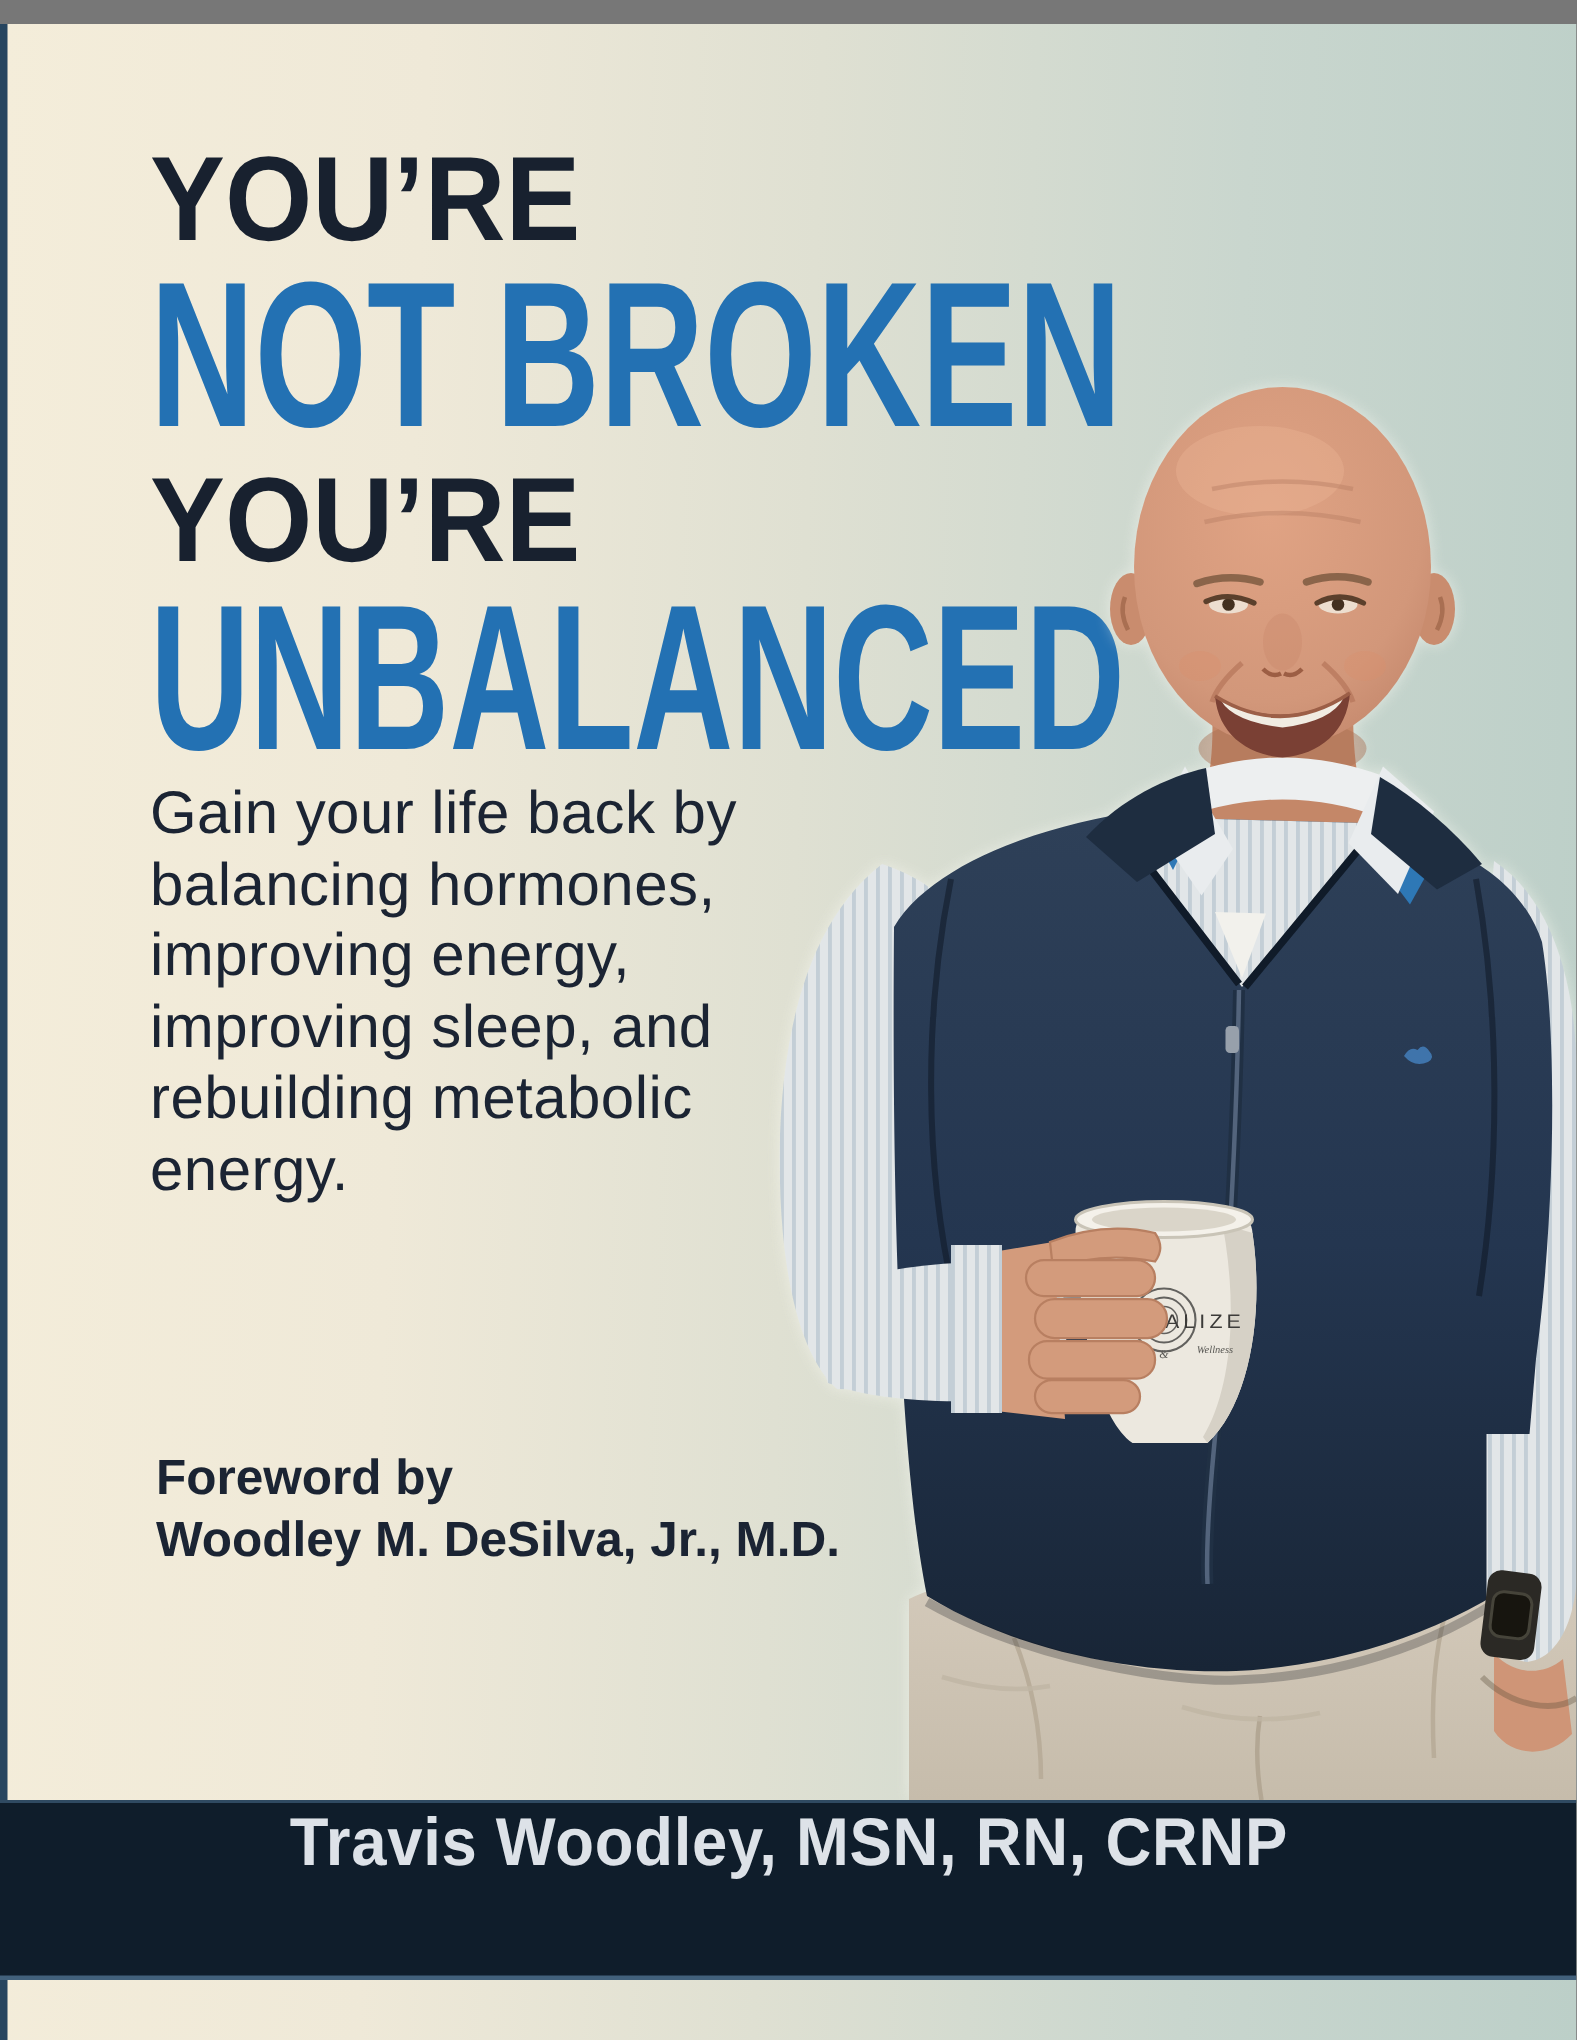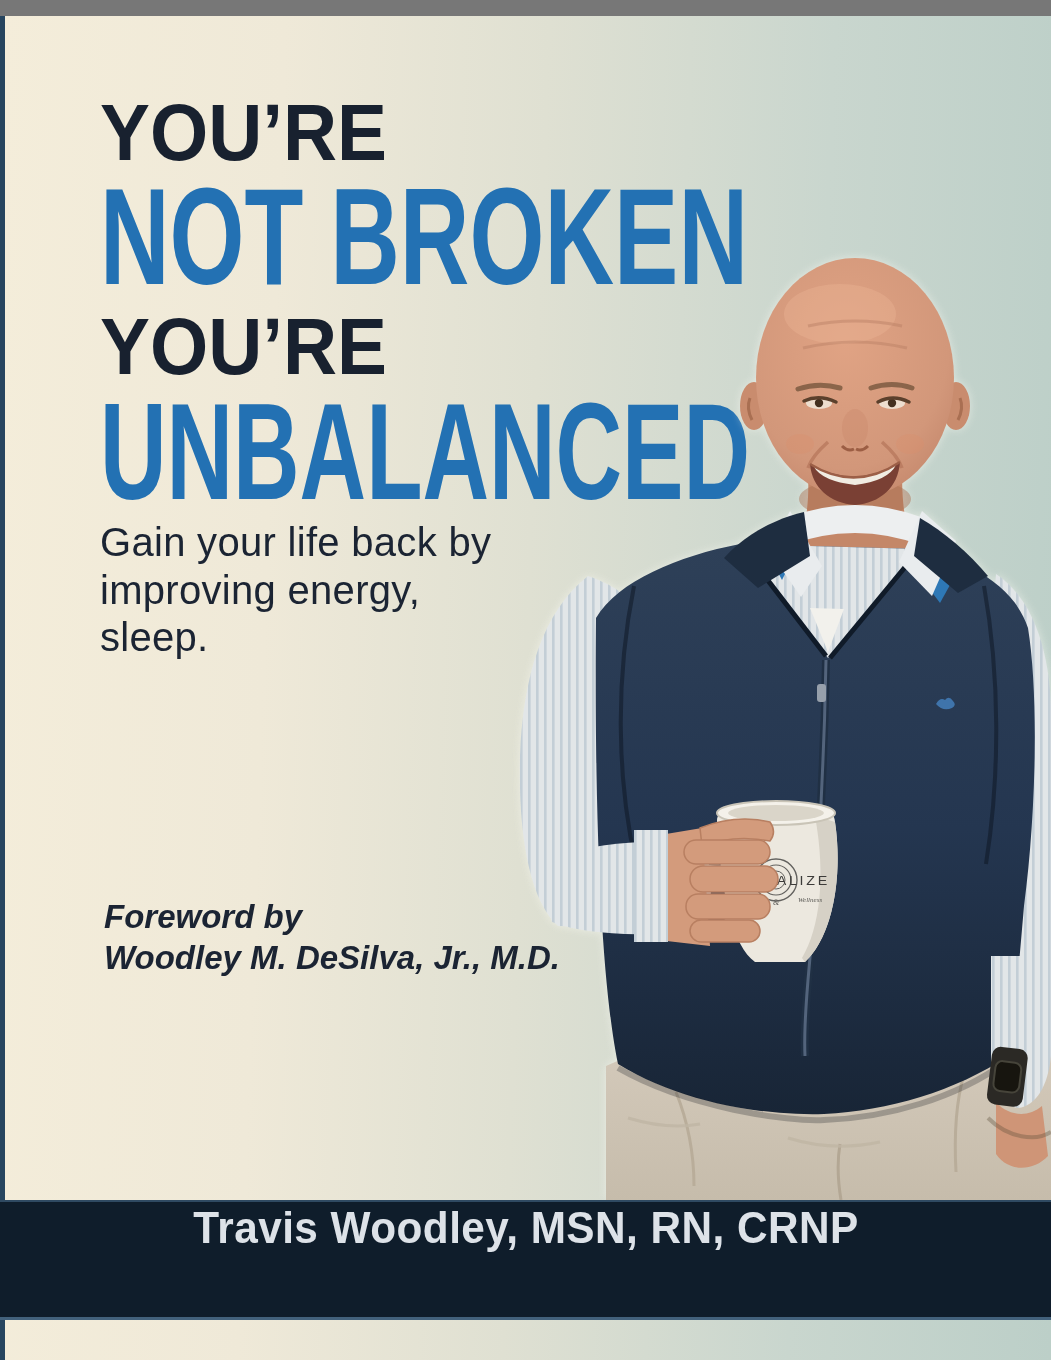--- a/index.html
+++ b/index.html
@@ -16,23 +16,23 @@
     position:absolute; left:0; top:0; width:5px; height:100%;
     background:#27455f;
   }
   .title-svg{ position:absolute; left:98px; top:78px; }
   .subtitle{
     position:absolute; left:100px; top:503px;
     font-size:40px; font-weight:400; color:#1b2433;
     line-height:47.5px; letter-spacing:0.3px; white-space:nowrap;
   }
   .foreword{
-    position:absolute; left:104px; top:880px;
+    position:absolute; left:104px; top:948px;
     font-size:33px; font-weight:700; color:#1b2433;
-    line-height:41px; white-space:nowrap;font-style:italic;
+    line-height:41px; white-space:nowrap;
   }
   .man-svg{
     position:absolute; left:488px; top:240px;
     filter:drop-shadow(0 0 5px rgba(250,250,242,.55));
   }
   .author-bar{
     position:absolute; left:0; top:1184px; width:100%; height:120px;
     background:#0f1d2b;
     border-top:2px solid #2f4a62;
     border-bottom:3px solid #42617c;
@@ -52,22 +52,25 @@
 
   <svg class="title-svg" width="720" height="430" viewBox="0 0 720 430">
     <text x="2" y="66" font-family="Liberation Sans, sans-serif" font-weight="bold" font-size="80" fill="#18212f" textLength="287" lengthAdjust="spacingAndGlyphs">YOU’RE</text>
     <text x="2" y="190" font-family="Liberation Sans, sans-serif" font-weight="bold" font-size="138" fill="#2371b3" textLength="648" lengthAdjust="spacingAndGlyphs">NOT BROKEN</text>
     <text x="2" y="280" font-family="Liberation Sans, sans-serif" font-weight="bold" font-size="80" fill="#18212f" textLength="287" lengthAdjust="spacingAndGlyphs">YOU’RE</text>
     <text x="2" y="405" font-family="Liberation Sans, sans-serif" font-weight="bold" font-size="138" fill="#2371b3" textLength="650" lengthAdjust="spacingAndGlyphs">UNBALANCED</text>
   </svg>
 
   <div class="subtitle">
     <div>Gain your life back by</div>
+    <div>balancing hormones,</div>
     <div>improving energy,</div>
-    <div>sleep.</div>
+    <div>improving sleep, and</div>
+    <div>rebuilding metabolic</div>
+    <div>energy.</div>
   </div>
 
   <div class="foreword">
     <div>Foreword by</div>
     <div>Woodley M. DeSilva, Jr., M.D.</div>
   </div>
 
   <svg class="man-svg" width="563" height="944" viewBox="0 0 563 944">
     <defs>
       <pattern id="stripes" width="8" height="8" patternUnits="userSpaceOnUse">

